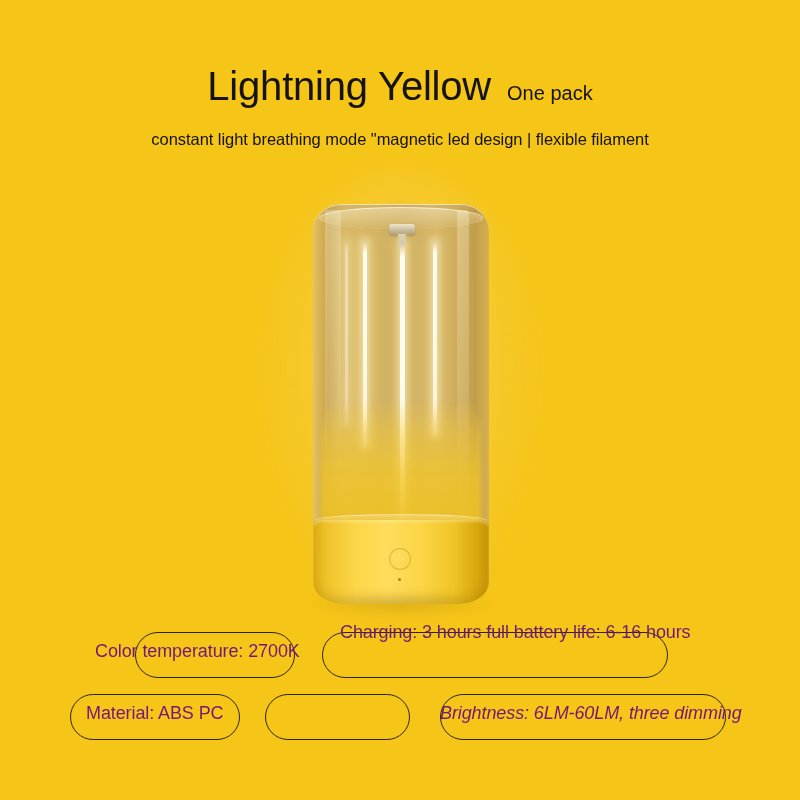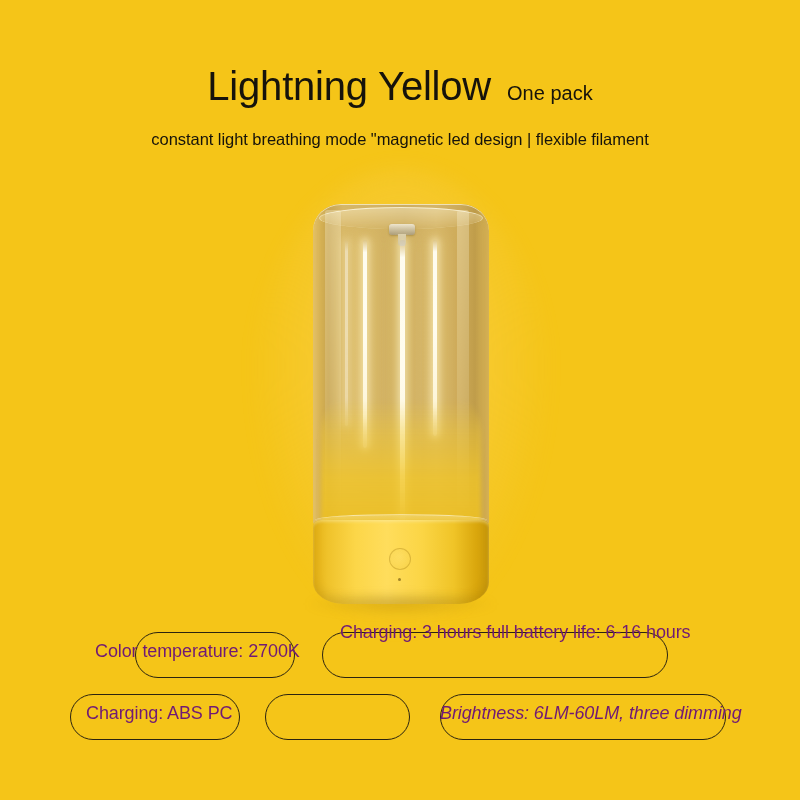--- a/index.html
+++ b/index.html
@@ -308,20 +308,20 @@
     <div class="shadow"></div>
   </div>
 
   <div class="pill p1"></div>
   <div class="pill-text t1">Color temperature: 2700K</div>
 
   <div class="pill p2"></div>
   <div class="pill-text t2">Charging: 3 hours full battery life: 6-16 hours</div>
 
   <div class="pill p3"></div>
-  <div class="pill-text t3">Charging: ABS PC</div>
+  <div class="pill-text t3">Material: ABS PC</div>
 
   <div class="pill p4"></div>
 
   <div class="pill p5"></div>
   <div class="pill-text t5">Brightness: 6LM-60LM, three dimming</div>
 
 </div>
 
 </body></html>

